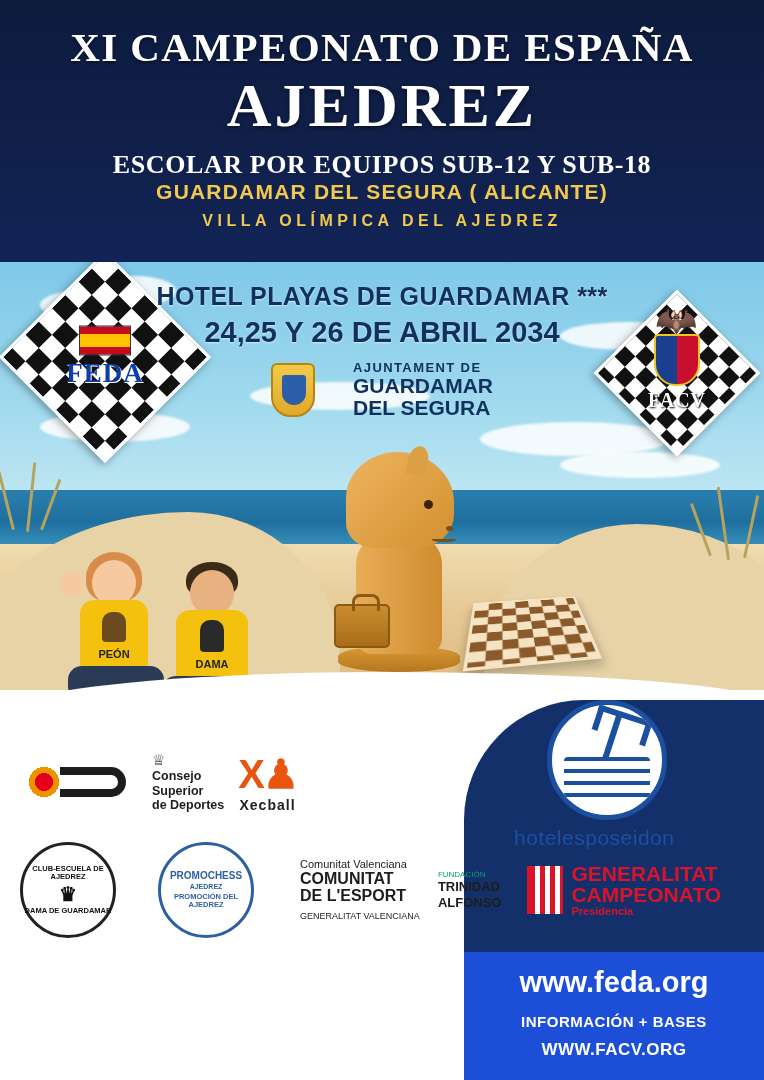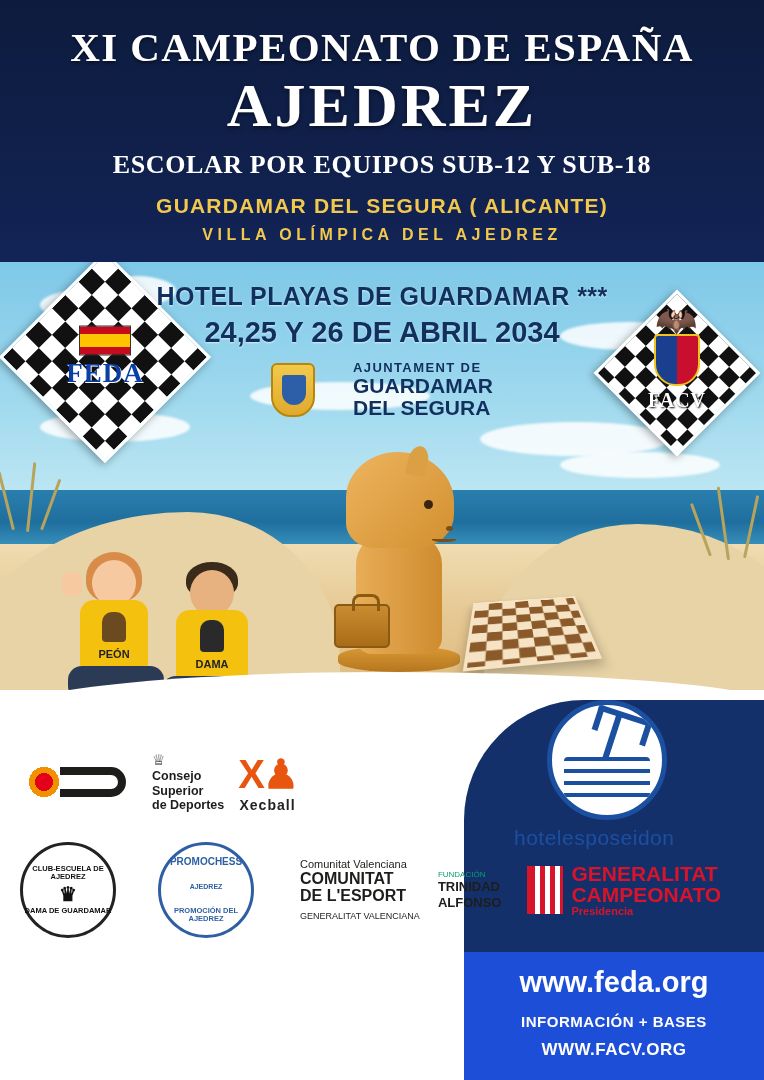--- a/index.html
+++ b/index.html
@@ -47,21 +47,20 @@
     font-size: 26px;
     letter-spacing: 0.6px;
     color: #ffffff;
     margin-top: 12px;
   }
   .title-4 {
     font-weight: bold;
     font-size: 21px;
     letter-spacing: 1.2px;
     color: #f2c94c;
-    margin-top: 14px;
   }
   .title-5 {
     font-weight: bold;
     font-size: 16px;
     letter-spacing: 4.5px;
     color: #f2c94c;
     margin-top: 8px;
   }
 
   
@@ -322,21 +321,21 @@
     margin-top: 6px; font-size: 21px; color:#1b4fa0; letter-spacing:.5px;
   }
 
   .circle-logo {
     width: 96px; height: 96px; border-radius: 50%;
     border: 3px solid #222; display:flex; flex-direction:column;
     align-items:center; justify-content:center; text-align:center;
     font-size: 7.5px; font-weight:bold; color:#111; line-height:1.1;
     background: #fff;
   }
-  .circle-logo.promo { border-color:#2e5fa3; color:#2e5fa3;gap:14px; }
+  .circle-logo.promo { border-color:#2e5fa3; color:#2e5fa3; }
   .gv-block { display:flex; align-items:center; gap:8px; }
   .gv-bars {
     width: 36px; height: 48px;
     background: repeating-linear-gradient(90deg,#d7142a 0 5px, #ffffff 5px 10px);
     border-left: 3px solid #d7142a;
   }
   .gv-text { color:#d7142a; font-weight:bold; font-size:21px; line-height:1.02; }
   .gv-sub { color:#d7142a; font-weight:bold; font-size:11px; }
   .cv-block { font-size: 11px; color:#1d1d1b; line-height:1.2; }
   .cv-big { font-size:16px; font-weight:bold; color:#1d1d1b; line-height:1.05;}

